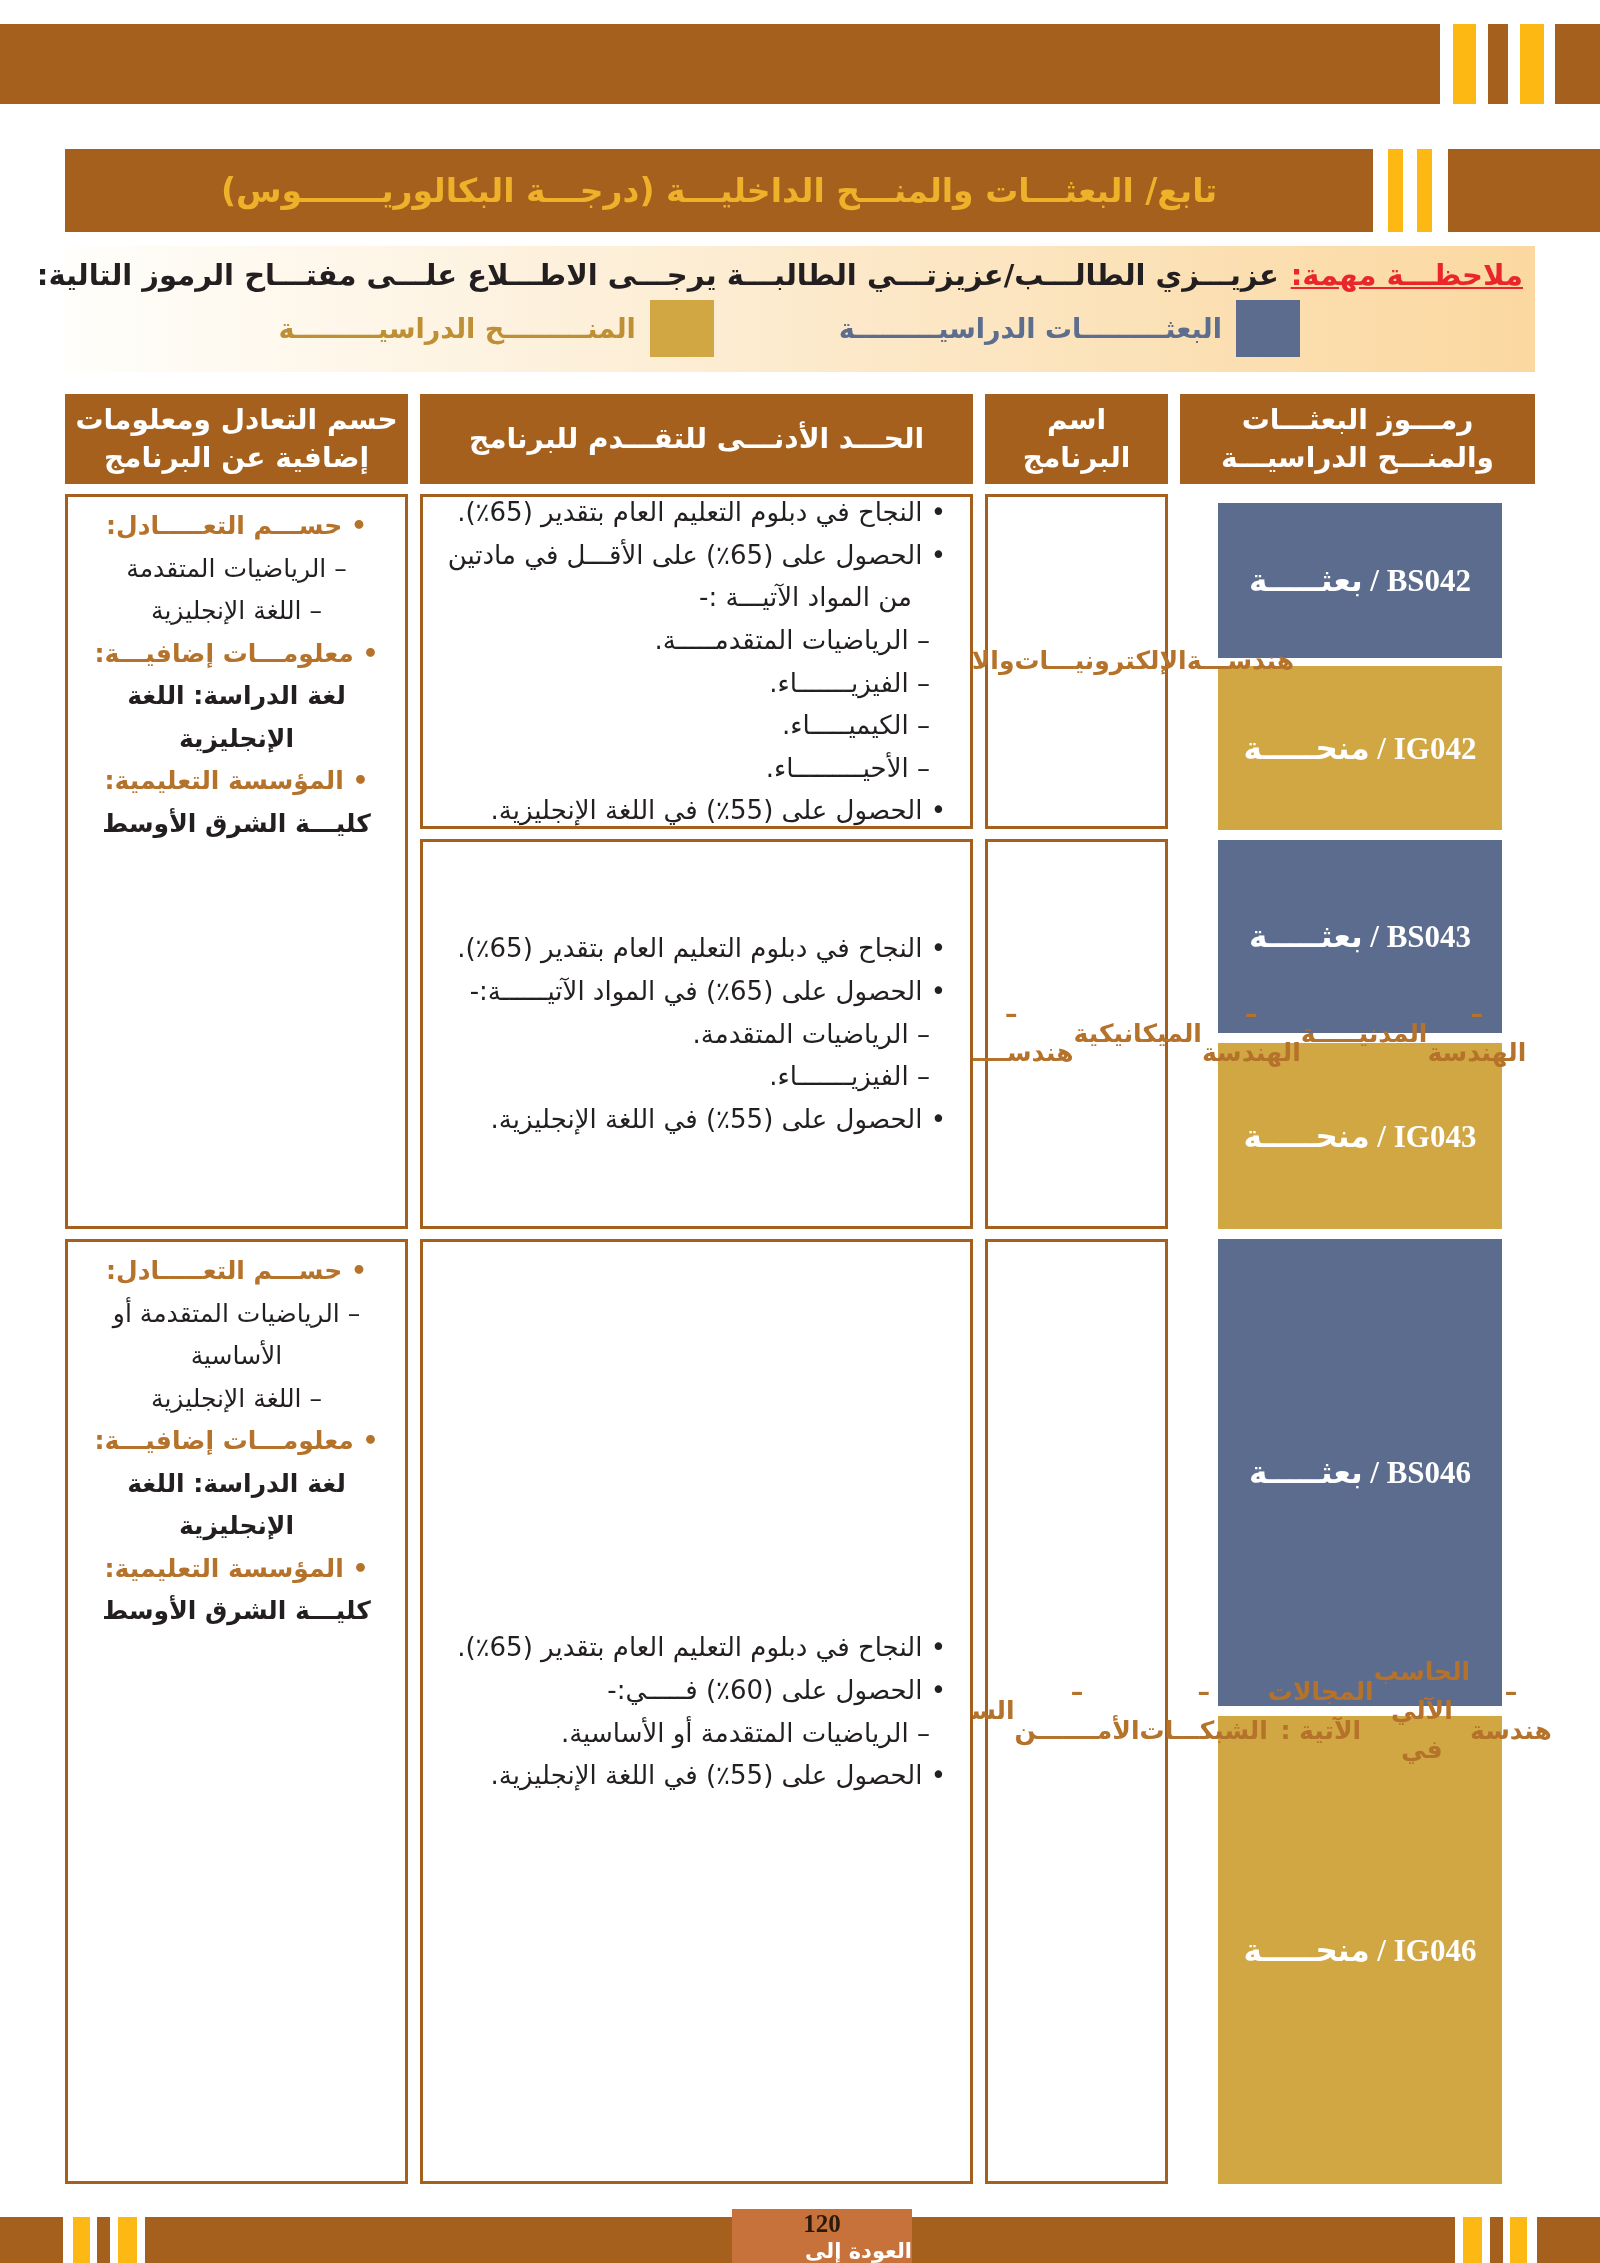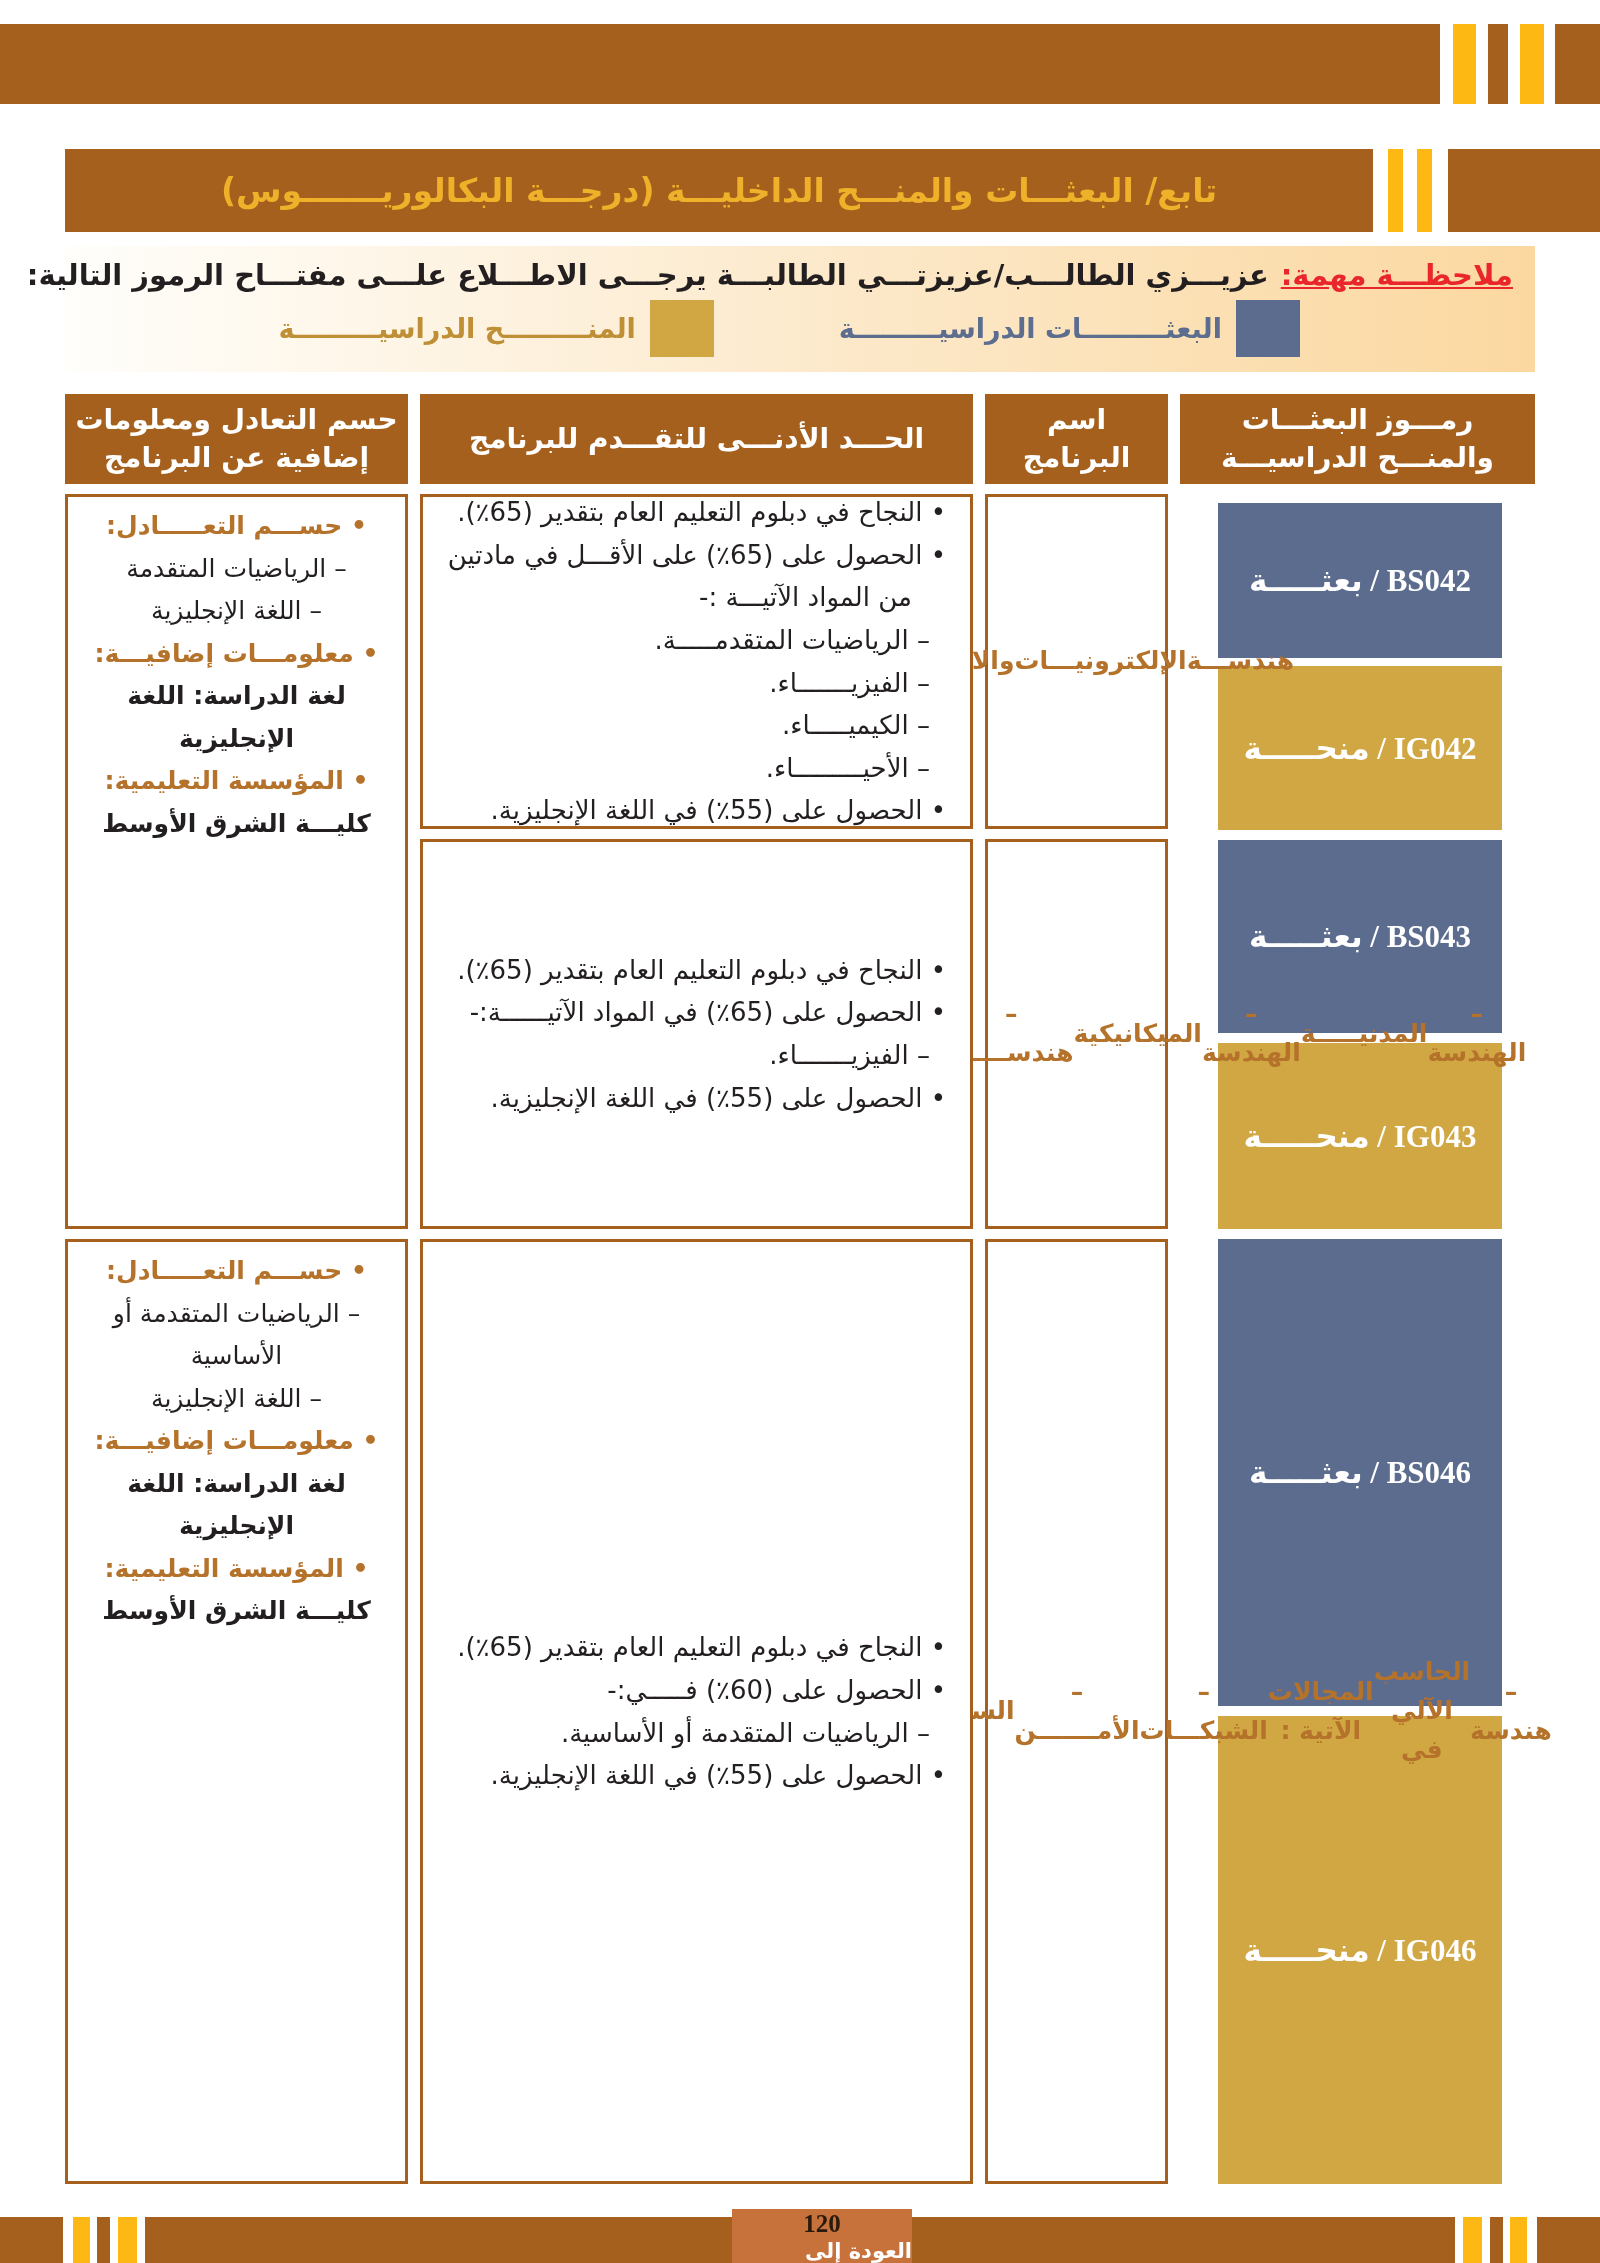--- a/index.html
+++ b/index.html
@@ -22,21 +22,21 @@
   .sg{background:#fff;flex:none;}
   .fill{flex:1;}
   .top-band{position:absolute;top:0;left:0;width:1600px;height:80px;}
   
   .title-row{position:absolute;top:125px;left:65px;width:1535px;height:83px;display:flex;direction:ltr;}
   .title-bar{flex:1;background:var(--brown);color:#efb02a;display:flex;align-items:center;justify-content:center;
              font-weight:bold;font-size:33px;direction:rtl;white-space:nowrap;}
   
   .note-strip{position:absolute;top:222px;left:65px;width:1470px;height:126px;
               background:linear-gradient(to left,#fbd8a0 0%,#fce8c8 45%,#fffefb 100%);}
-  .note-line{direction:rtl;text-align:right;padding:12px 22px 0 0;font-size:29px;font-weight:bold;
+  .note-line{direction:rtl;text-align:right;padding:12px 12px 0 0;font-size:29px;font-weight:bold;
              color:var(--ink);white-space:nowrap;}
   .note-label{color:var(--red);text-decoration:underline;margin-left:12px;}
   .key-row{direction:rtl;display:flex;align-items:center;margin-top:8px;padding-right:235px;}
   .key-item{display:flex;align-items:center;direction:rtl;}
   .key-item + .key-item{margin-right:125px;}
   .swatch{width:64px;height:57px;flex:none;}
   .sw-blue{background:var(--blue);}
   .sw-gold{background:var(--gold);}
   .key-label{font-size:27px;font-weight:bold;padding-right:14px;white-space:nowrap;}
   .key-label.blue{color:#5d6d8e;}
@@ -159,20 +159,21 @@
             <div class="line b">• الحصول على (65٪) على الأقـــل في مادتين من المواد الآتيـــة :-</div>
             <div class="line d">– الرياضيات المتقدمـــــة.</div>
             <div class="line d">– الفيزيـــــــاء.</div>
             <div class="line d">– الكيميـــــاء.</div>
             <div class="line d">– الأحيـــــــــاء.</div>
             <div class="line b">• الحصول على (55٪) في اللغة الإنجليزية.</div>
           </div>
         <div class="cell min-cell grow">
             <div class="line b">• النجاح في دبلوم التعليم العام بتقدير (65٪).</div>
             <div class="line b">• الحصول على (65٪) في المواد الآتيــــــة:-</div>
+            <div class="line d">– الرياضيات المتقدمة.</div>
             <div class="line d">– الفيزيـــــــاء.</div>
             <div class="line b">• الحصول على (55٪) في اللغة الإنجليزية.</div>
           </div>
       </div>
       <div class="col w-equiv">
         <div class="cell equiv-cell">
             <div class="line bb">• حســـم التعـــــادل:</div>
             <div class="line d">– الرياضيات المتقدمة</div>
             <div class="line d">– اللغة الإنجليزية</div>
             <div class="line bb">• معلومـــات إضافيـــة:</div>

